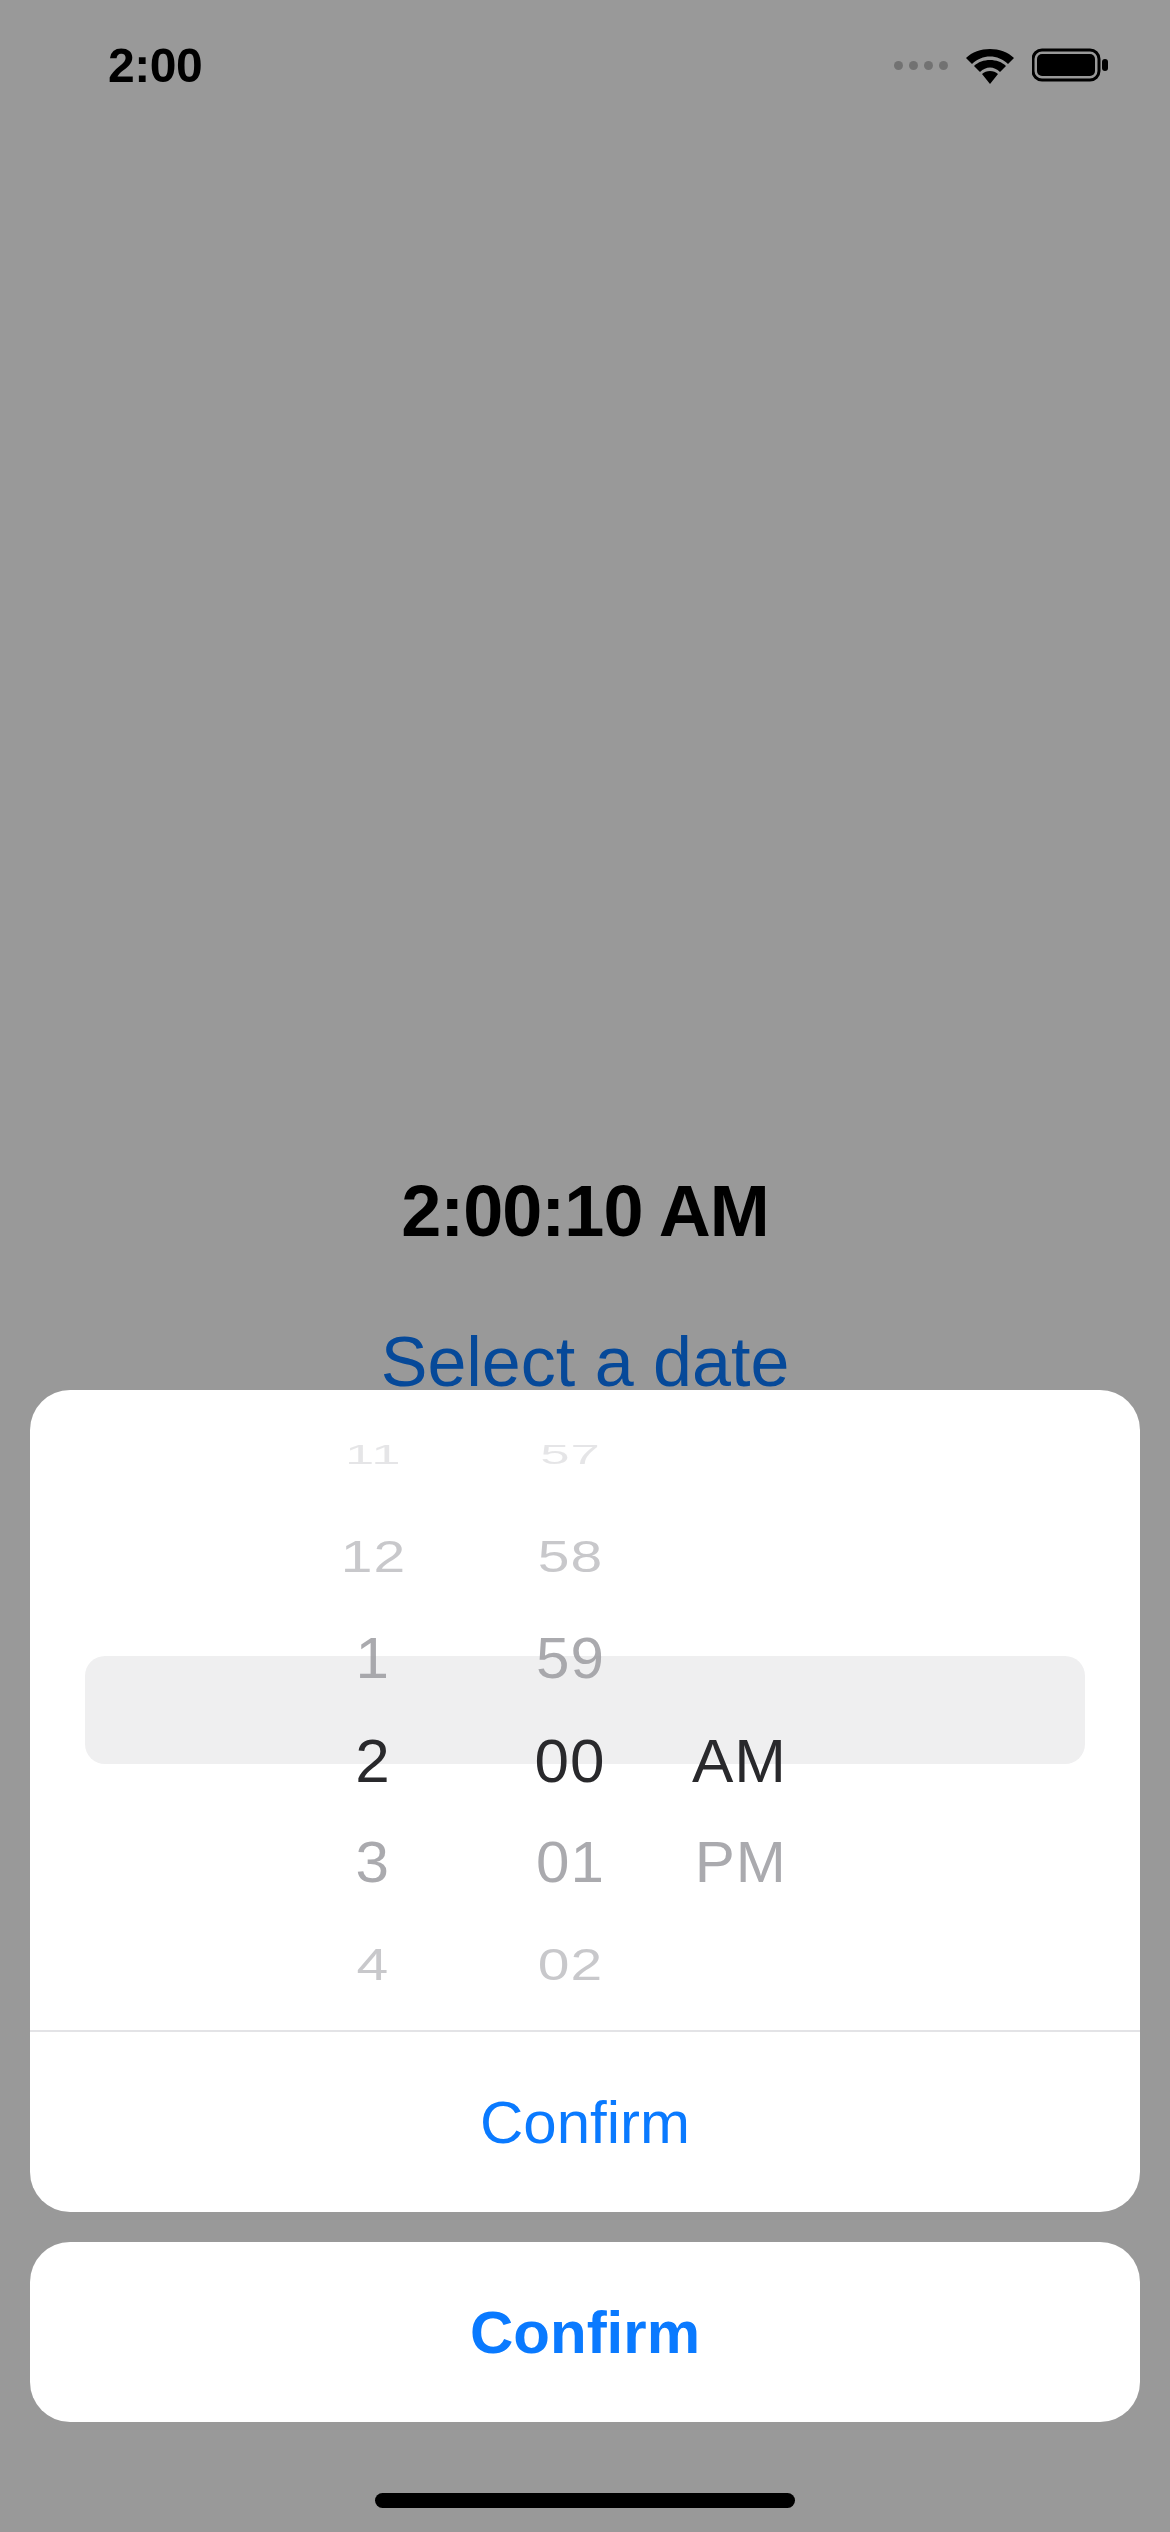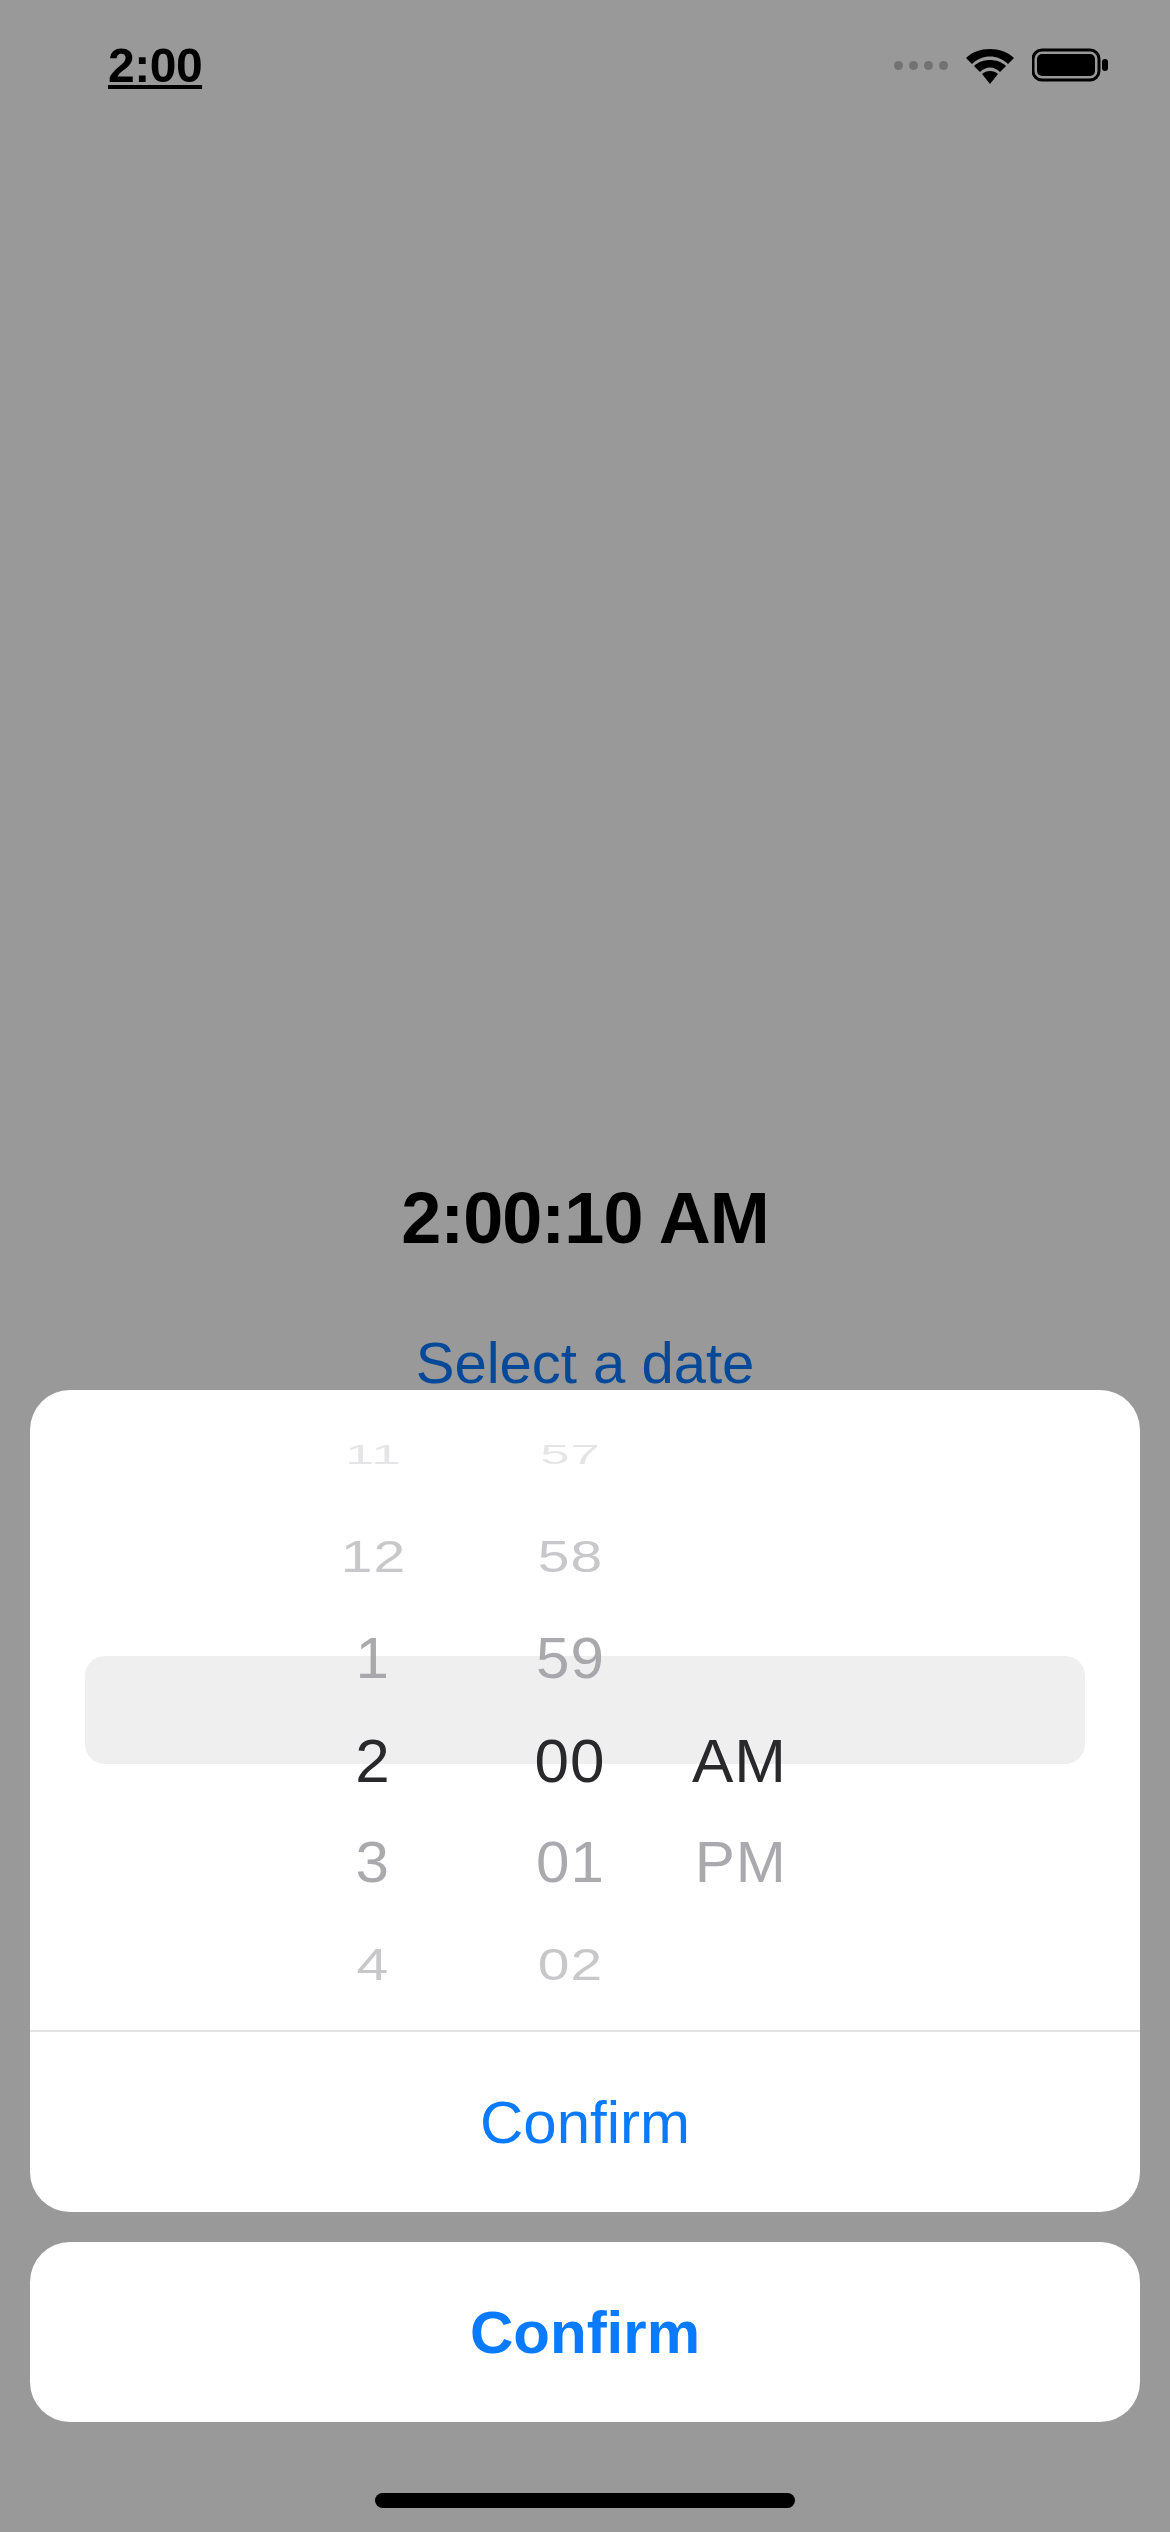--- a/index.html
+++ b/index.html
@@ -32,21 +32,20 @@
     .status-bar {
       position: absolute;
       top: 0;
       left: 0;
       right: 0;
       height: 130px;
       display: flex;
       align-items: center;
       justify-content: space-between;
       padding: 0 60px 0 108px;
-      text-decoration: underline;
     }
     .status-time {
       font-size: 48px;
       font-weight: 600;
       color: #000;
       letter-spacing: -0.5px;
     }
     .status-icons {
       display: flex;
       align-items: center;
@@ -74,21 +73,21 @@
       gap: 70px;
     }
     .big-time {
       font-size: 72px;
       font-weight: 600;
       color: #000;
       letter-spacing: -1px;
       margin-top: 40px;
     }
     .select-link {
-      font-size: 58px;
+      font-size: 70px;
       color: #0a7aff;
     }
 
     
     .sheet-wrap {
       position: absolute;
       left: 30px;
       right: 30px;
       bottom: 110px;
       display: flex;

